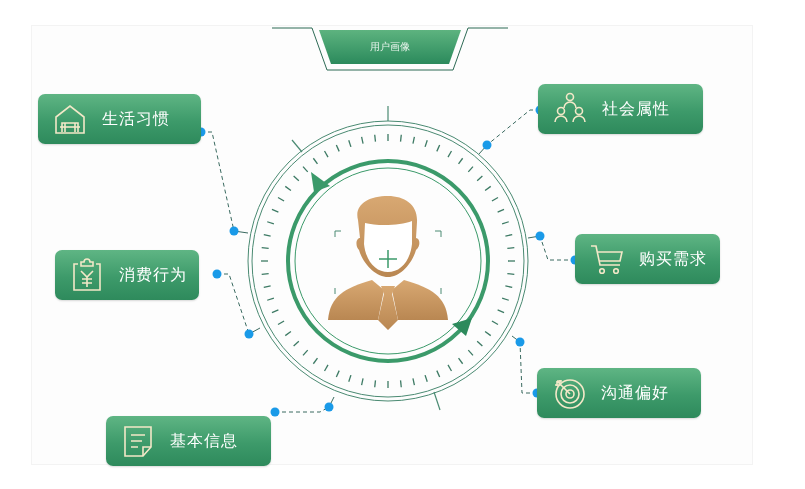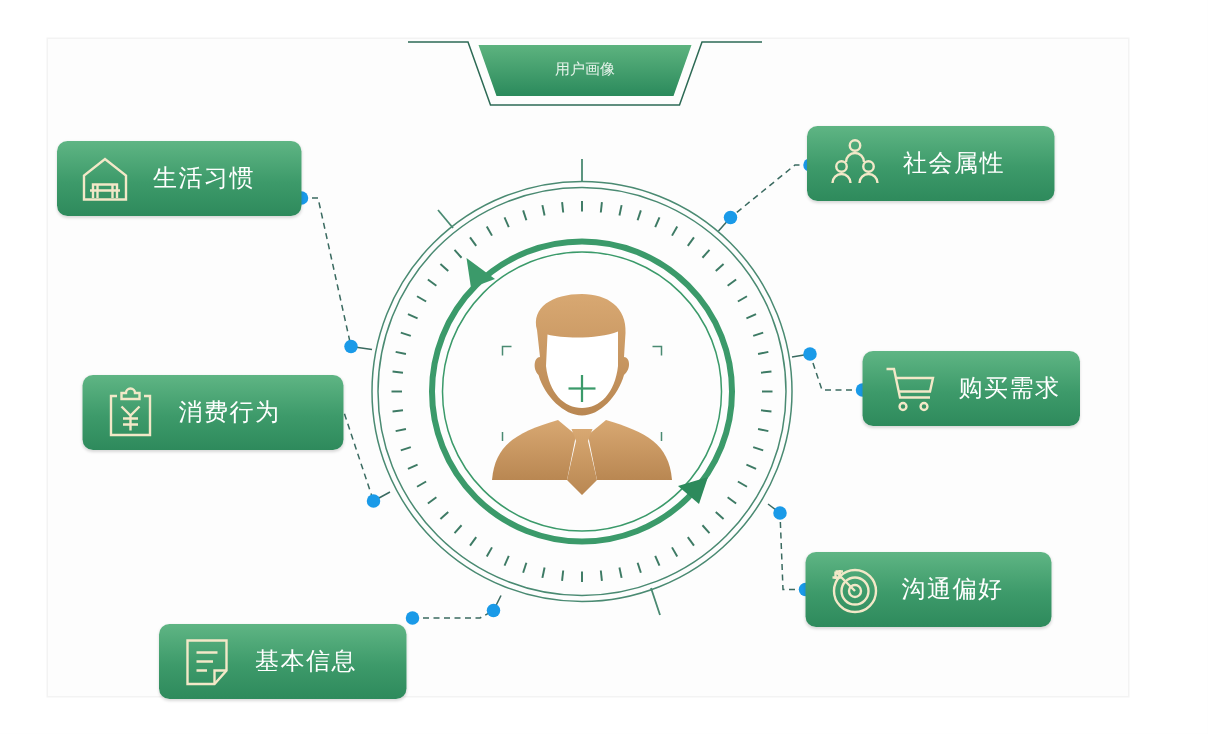--- a/index.html
+++ b/index.html
@@ -172,21 +172,21 @@
   <svg class="ic" viewBox="0 0 36 36">
       <g fill="none" stroke="#f3e8c8" stroke-width="1.6">
         <path d="M4,32 L4,16 L18,5 L32,16 L32,32 Z"></path>
         <path d="M10,31 L10,22 L26,22 L26,31"></path>
         <path d="M8,26 L28,26"></path>
         <path d="M13,22 L13,31 M23,22 L23,31"></path>
       </g>
     </svg>
   <span class="lbl">生活习惯</span>
 </div>
-<div class="card" style="left:55px;top:250px;width:174px;">
+<div class="card" style="left:55px;top:250px;width:144px;">
   <svg class="ic" viewBox="0 0 36 36">
       <g fill="none" stroke="#f3e8c8" stroke-width="1.6">
         <path d="M9,7 L5,7 L5,33 L31,33 L31,7 L27,7"></path>
         <path d="M12,9 L12,5 L15,5 A3,3 0 0 1 21,5 L24,5 L24,9 Z"></path>
         <path d="M12,14 L18,20 L24,14 M18,20 L18,30 M13,22 L23,22 M13,26 L23,26"></path>
       </g>
     </svg>
   <span class="lbl">消费行为</span>
 </div>
 <div class="card" style="left:106px;top:384px;width:165px;margin-top:32px;">

